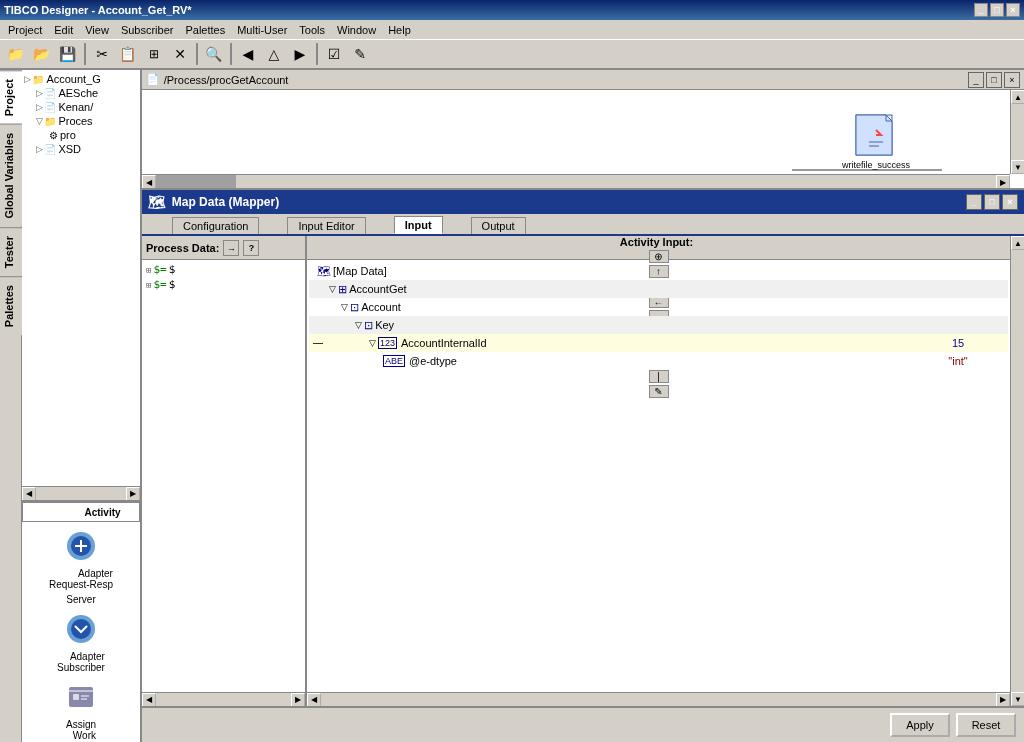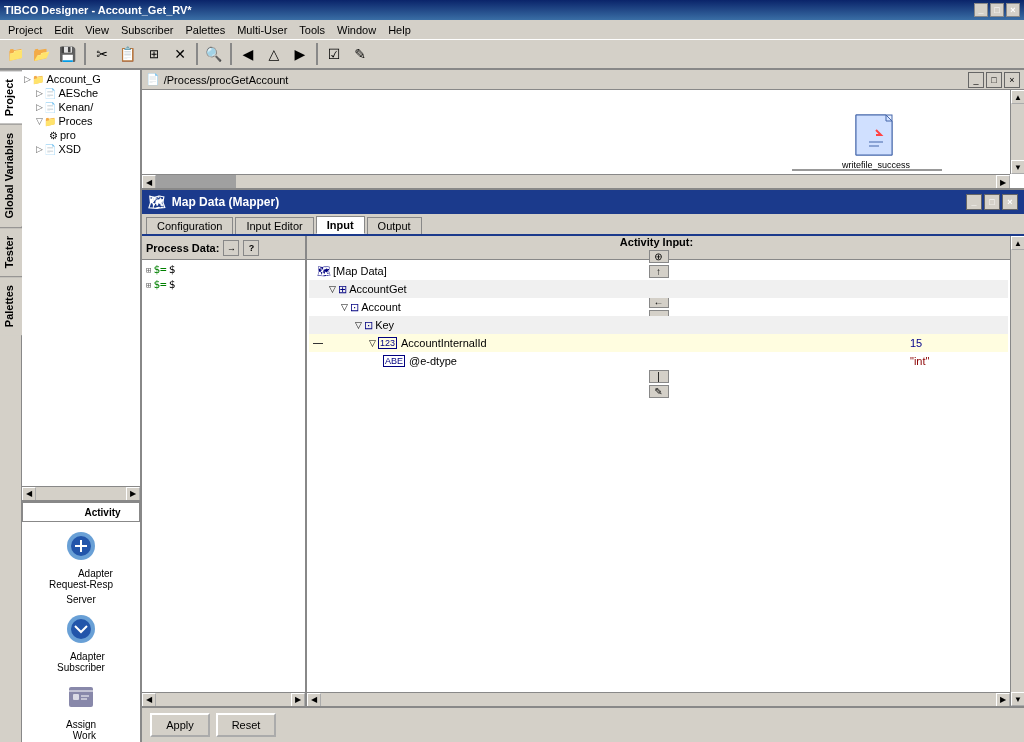--- a/index.html
+++ b/index.html
@@ -176,32 +176,34 @@
       border-bottom: 2px solid #1b3a8c;
     }
     .tab {
       padding: 2px 10px;
       font-size: 11px;
       cursor: pointer;
       background: #d4d0c8;
       border: 1px solid #888;
       border-bottom: none;
       margin-right: 2px;
+      margin-left: 26px;
     }
     .tab.active {
       background: white;
       border-bottom: 1px solid white;
       font-weight: bold;
     }
 
     
     .mapper-body {
       display: flex;
       flex: 1;
       overflow: hidden;
+      text-align: center;
     }
 
     
     .process-data-panel {
       width: 165px;
       border-right: 2px solid #888;
       background: white;
       display: flex;
       flex-direction: column;
     }
@@ -291,21 +293,21 @@
       align-items: center;
       border-top: 1px solid #888;
     }
 
     
     .bottom-bar {
       background: #d4d0c8;
       height: 36px;
       display: flex;
       align-items: center;
-      justify-content: flex-start;
+      justify-content: flex-end;
       padding: 0 8px;
       border-top: 2px solid #888;
     }
     .bottom-right { display: flex; gap: 6px; }
     .action-btn {
       min-width: 60px;
       height: 24px;
       background: #d4d0c8;
       border: 2px outset #fff;
       font-size: 11px;

